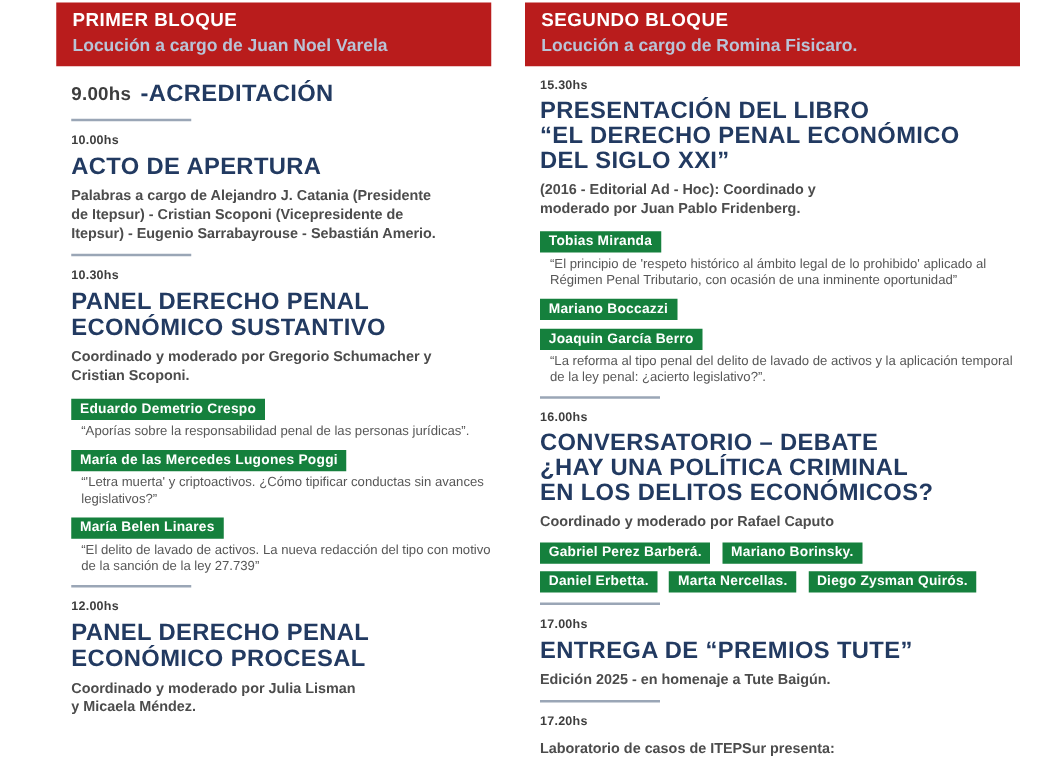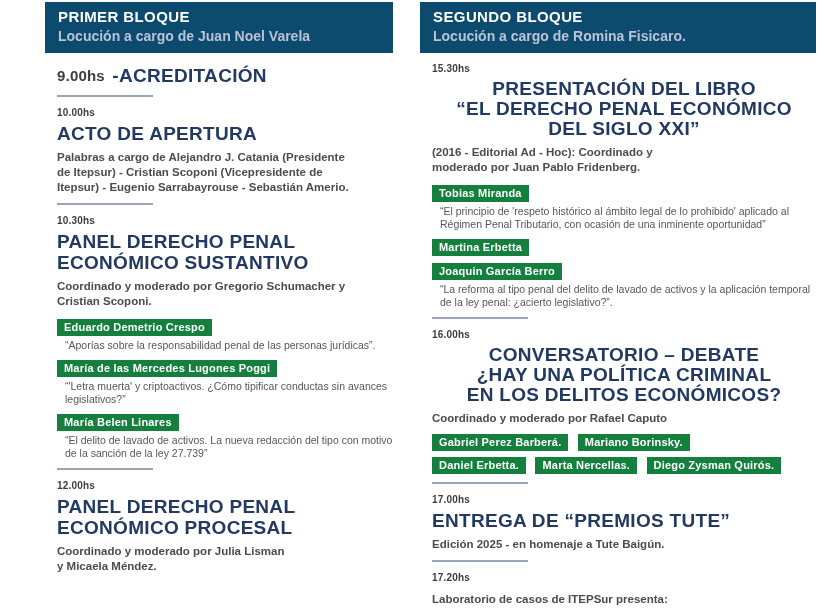--- a/index.html
+++ b/index.html
@@ -8,28 +8,28 @@
     position:relative;
     background:#ffffff;
     overflow:hidden;
     font-family:"Liberation Sans", sans-serif;
     -webkit-font-smoothing:antialiased;
   }
   .col { position:absolute; top:2px; }
   .col-left  { left:45px;  width:348px; }
   .col-right { left:420px; width:396px; }
 
-  .block-header { background:#0c4a6e; color:#ffffff; padding:5px 14px 8px 13px; }
+  .block-header { background:#b91c1c; color:#ffffff; padding:5px 14px 8px 13px; }
   .block-title { font-size:15px; font-weight:bold; letter-spacing:.4px; line-height:19px; }
   .block-subtitle { font-size:14px; color:#b9c3d6; line-height:18px; margin-top:1px;font-weight:bold; }
 
   .session { padding:0 0 0 12px; }
   .time { font-size:10px; font-weight:bold; color:#3d3d3d; line-height:16px; letter-spacing:.2px; }
   .heading { font-size:19px; font-weight:bold; color:#223a61; line-height:21px; letter-spacing:.3px; white-space:pre-line; margin-top:2px; }
-  .heading-line3 { line-height:20px;text-align:center; }
+  .heading-line3 { line-height:20px; }
   .desc { font-size:11.5px; font-weight:bold; color:#4c4c4c; line-height:15px; white-space:pre-line; margin-top:6px; }
 
   .inline-session { margin-top:12px; }
   .inline-session .heading-inline { font-size:19px; font-weight:bold; color:#223a61; letter-spacing:.3px; vertical-align:middle; }
   .inline-session .time { font-size:15px; vertical-align:middle; margin-right:3px; }
 
   .divider { border:none; border-top:2px solid #9aa6b6; width:96px; margin:8px 0 0 12px; }
   .mt8 { margin-top:8px; }
   .speakers { margin-top:8px; }
   .speaker { margin-bottom:5px; }
@@ -115,21 +115,21 @@
 DEL SIGLO XXI”</div>
     <div class="desc">(2016 - Editorial Ad - Hoc): Coordinado y
 moderado por Juan Pablo Fridenberg.</div>
 
     <div class="speakers">
       <div class="speaker">
         <span class="tag">Tobias Miranda</span>
         <div class="q">“El principio de 'respeto histórico al ámbito legal de lo prohibido' aplicado al Régimen Penal Tributario, con ocasión de una inminente oportunidad”</div>
       </div>
       <div class="speaker">
-        <span class="tag">Martina Erbetta</span>
+        <span class="tag">Mariano Boccazzi</span>
       </div>
       <div class="speaker">
         <span class="tag">Joaquin García Berro</span>
         <div class="q">“La reforma al tipo penal del delito de lavado de activos y la aplicación temporal de la ley penal: ¿acierto legislativo?”.</div>
       </div>
     </div>
   </div>
 
   <hr class="divider">
 

